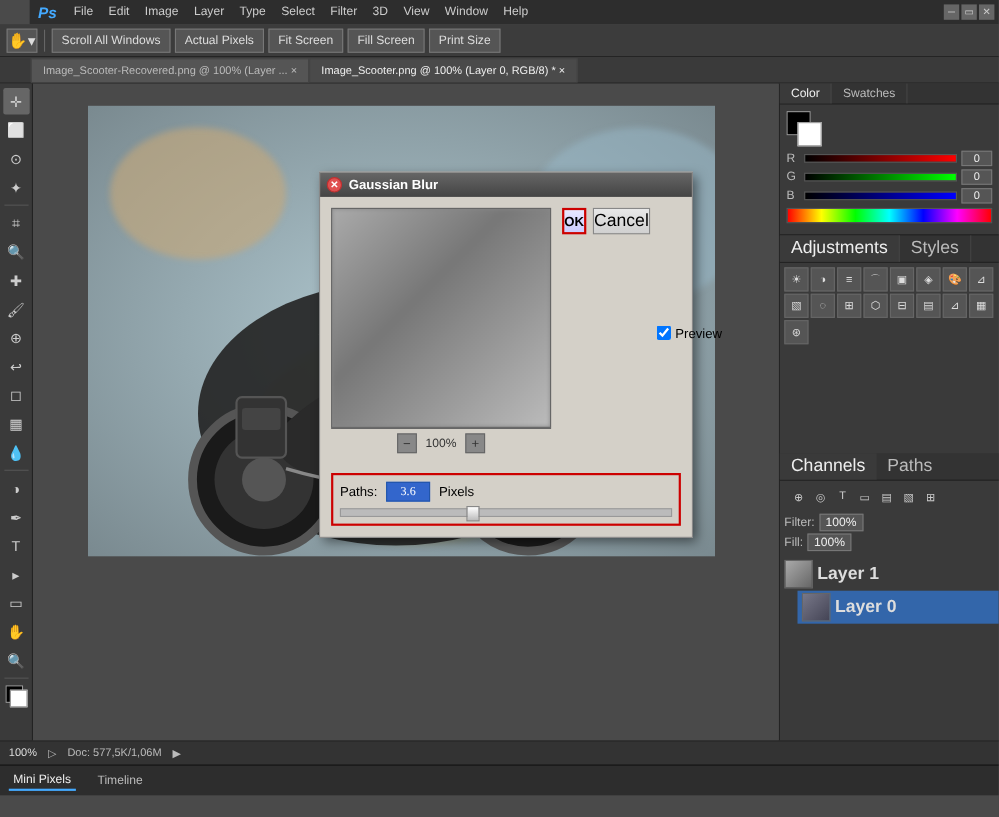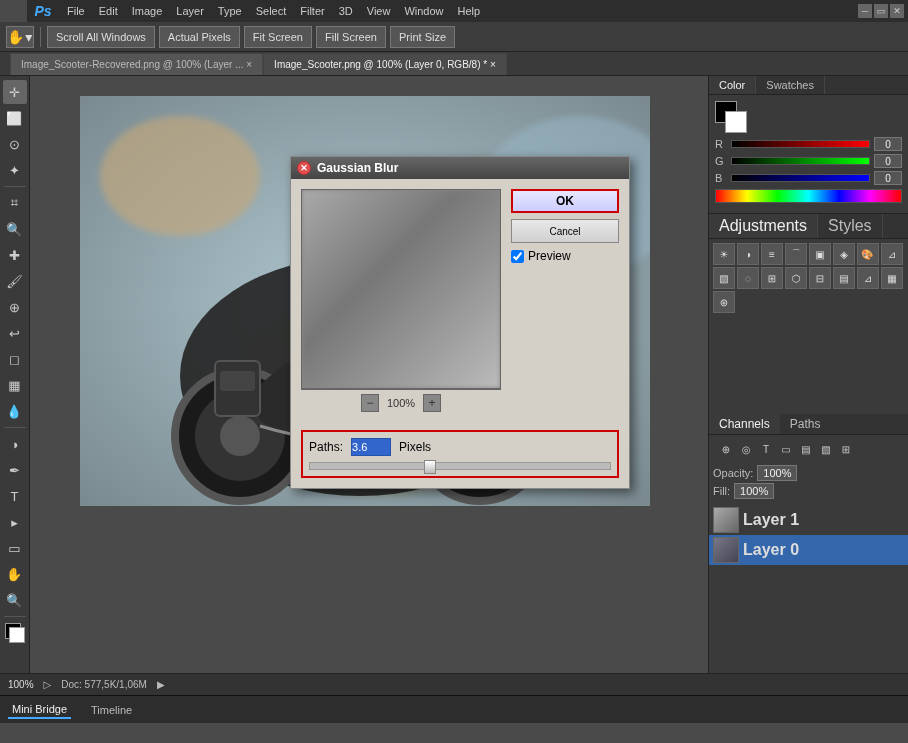--- a/index.html
+++ b/index.html
@@ -98,21 +98,21 @@
       background: #666;
       margin: 0 2px;
     }
 
     
     #tabbar {
       height: 24px;
       background: #3a3a3a;
       display: flex;
       align-items: center;
-      padding-left: 10px;
+      padding-left: 28px;
       border-bottom: 1px solid #222;
     }
     .tab {
       height: 22px;
       padding: 0 10px;
       background: #555;
       border: 1px solid #444;
       border-bottom: none;
       color: #bbb;
       font-size: 10px;
@@ -309,21 +309,21 @@
     }
 
     
     .ch-tabs {
       display: flex;
       background: #333;
       border-bottom: 1px solid #222;
     }
     .ch-tab {
       padding: 3px 10px;
-      font-size: 12px;
+      font-size: 16px;
       color: #bbb;
       cursor: pointer;
     }
     .ch-tab.active { background: #3a3a3a; color: #eee; }
 
     .ch-panel {
       padding: 4px;
     }
     .opacity-row {
       display: flex;
@@ -358,21 +358,21 @@
       padding: 2px 0;
     }
     .layer-item {
       display: flex;
       align-items: center;
       height: 30px;
       padding: 0 4px;
       gap: 4px;
       cursor: pointer;
     }
-    .layer-item.active { background: #3366aa; }
+    .layer-item.active { background: #3366aa; margin-left: 16px; }
     .layer-thumb {
       width: 26px;
       height: 26px;
       border: 1px solid #666;
       flex-shrink: 0;
     }
     .layer-name {
       font-size: 16px;
       color: #ddd;
       font-weight: bold;
@@ -429,38 +429,38 @@
       flex-shrink: 0;
     }
     .dialog-preview-inner {
       width: 100%;
       height: 100%;
       background: linear-gradient(135deg, #aaa 0%, #777 40%, #999 70%, #bbb 100%);
       filter: blur(2px);
     }
     .dialog-controls {
       display: flex;
-      flex-direction: column;
+      flex-direction: row;
       gap: 6px;
       width: 110px;
     }
     .dialog-ok-btn {
       height: 24px;
       background: linear-gradient(to bottom, #e8e8ff, #ccccff);
       border: 2px solid #cc0000;
       font-size: 12px;
       font-weight: bold;
       cursor: pointer;
       color: #000;
     }
     .dialog-cancel-btn {
       height: 24px;
       background: linear-gradient(to bottom, #e8e8e8, #d0d0d0);
       border: 1px solid #888;
-      font-size: 10px;
+      font-size: 16px;
       cursor: pointer;
       color: #000;
     }
     .preview-check {
       display: flex;
       align-items: center;
       gap: 4px;
       font-size: 12px;
     }
 
@@ -504,20 +504,22 @@
       margin-bottom: 6px;
     }
     .radius-label { font-size: 12px; color: #000; }
     .radius-input {
       width: 40px;
       height: 18px;
       background: #3366cc;
       color: #fff;
       border: 1px solid #2255aa;
       font-size: 11px;
+      text-align: center;
+      font-family: Liberation Serif, serif;
     }
     .radius-unit { font-size: 12px; color: #000; }
     .slider-track {
       width: 100%;
       height: 8px;
       background: #bbb;
       border: 1px solid #999;
       position: relative;
     }
     .slider-thumb {
@@ -816,21 +818,21 @@
         <div class="small-icon">◎</div>
         <div class="small-icon">T</div>
         <div class="small-icon">▭</div>
         <div class="small-icon">▤</div>
         <div class="small-icon">▧</div>
         <div class="small-icon">⊞</div>
       </div>
     </div>
 
     <div class="opacity-row">
-      <span class="opacity-label">Opacity:</span>
+      <span class="opacity-label">Filter:</span>
       <input class="opacity-val" type="text" value="100%" style="">
     </div>
     <div class="fill-row">
       <span class="opacity-label">Fill:</span>
       <input class="opacity-val" type="text" value="100%" style="">
     </div>
 
     <div class="layers-area">
       <div class="layer-item">
         <div class="layer-thumb" style="background: linear-gradient(135deg,#aaa,#666);"></div>
@@ -845,15 +847,15 @@
 </div>
 
 <div id="statusbar">
   <span class="status-pct">100%</span>
   <span>▷</span>
   <span>Doc: 577,5K/1,06M</span>
   <span>▶</span>
 </div>
 
 <div id="bottombar">
-  <span class="bottom-tab active">Mini Bridge</span>
+  <span class="bottom-tab active">Mini Pixels</span>
   <span class="bottom-tab">Timeline</span>
 </div>
 
 </body></html>

